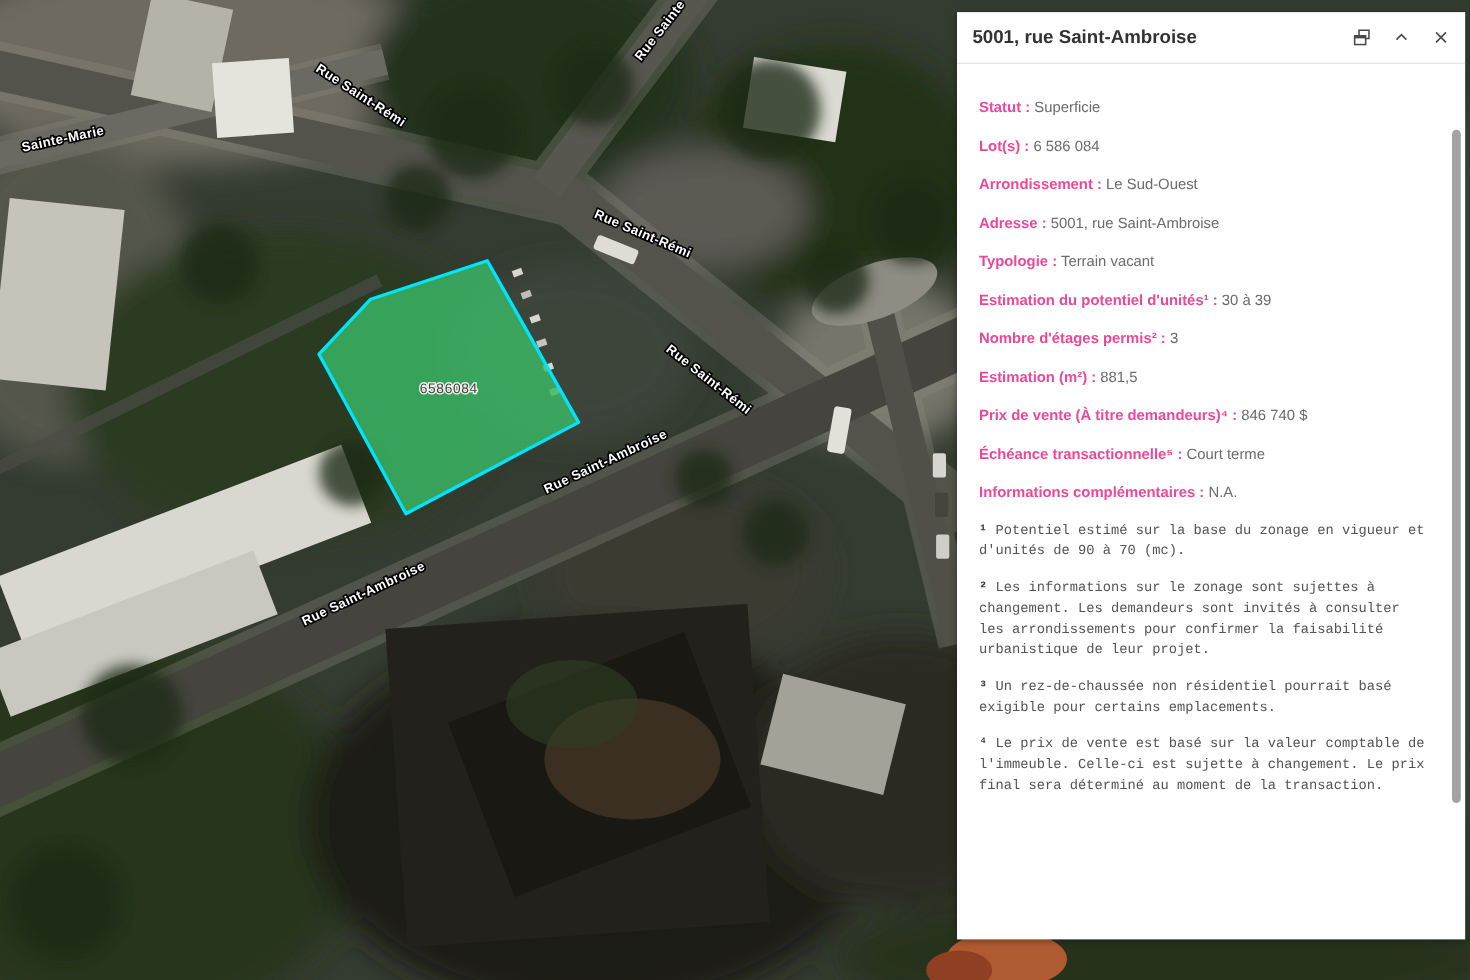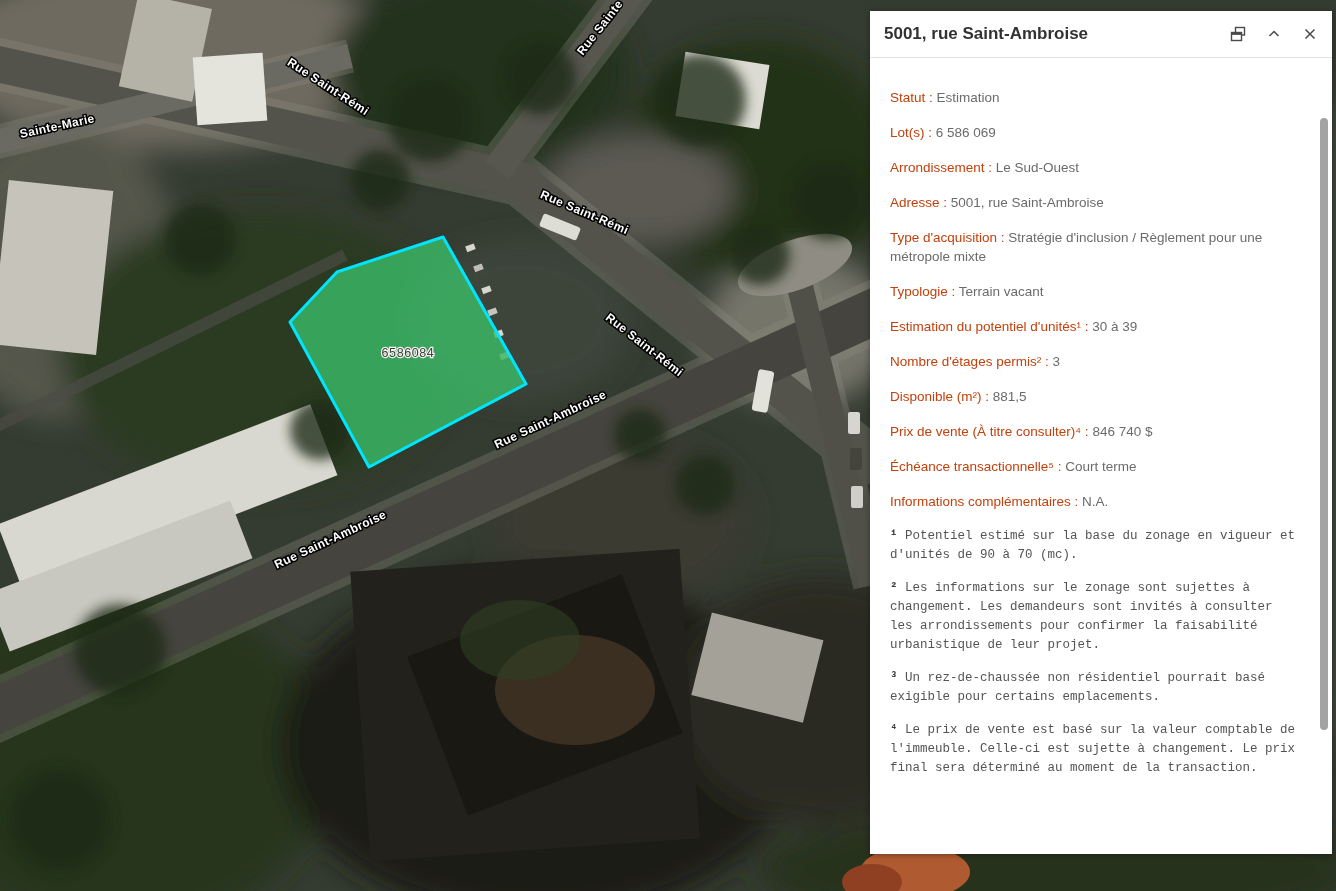--- a/index.html
+++ b/index.html
@@ -20,21 +20,21 @@
   .popup-title{font-size:17px;font-weight:700;color:#323232;padding-left:14px;flex:1;
     white-space:nowrap;overflow:hidden;}
   .hdr-btn{width:36px;height:46px;display:flex;align-items:center;justify-content:center;
     background:none;border:none;cursor:pointer;padding:0;}
   .popup-toolbar{height:55px;display:flex;align-items:center;border-bottom:1px solid #ececec;padding-left:12px;}
   .tb-btn{display:flex;align-items:center;gap:8px;background:none;border:none;cursor:pointer;
     padding:6px 9px;color:#4a4a4a;font-size:14px;font-family:inherit;}
   .tb-btn + .tb-btn{margin-left:6px;}
   .popup-content{position:relative;height:741px;overflow:hidden;padding:30px 34px 0 20px;box-sizing:border-box;}
   .field{font-size:13.5px;line-height:19px;margin-bottom:16px;color:#6b6b6b;}
-  .field b{color:#c2410c;font-weight:400;}
+  .field b{color:#ec4899;font-weight:700;}
   .footnotes{margin-top:6px;font-family:Liberation Mono, monospace;}
   .footnote{font-size:12.5px;line-height:19px;color:#545454;margin-bottom:14px;}
   .footnote b{font-weight:700;color:#3c3c3c;}
   .scroll-thumb{position:absolute;right:4px;top:107px;width:8px;height:612px;background:#a3a3a3;border-radius:4px;cursor:pointer;}
   .icon{display:block;}
 </style>
 </head>
 <body>
 
 <div class="stage">
@@ -165,40 +165,39 @@
       <button class="hdr-btn" style="margin-right:4px;">
         <svg class="icon" width="16" height="16" viewBox="0 0 16 16">
           <path d="M3.5 3.5 L12.5 12.5 M12.5 3.5 L3.5 12.5" stroke="#4a4a4a" stroke-width="1.5"></path>
         </svg>
       </button>
     </div>
 
 
     <div class="popup-content">
       <div id="fields">
-  <div class="field"><b>Statut :</b> <span>Estimation</span></div>
-
-  <div class="field"><b>Lot(s) :</b> <span>6 586 069</span></div>
+  <div class="field"><b>Statut :</b> <span>Superficie</span></div>
+
+  <div class="field"><b>Lot(s) :</b> <span>6 586 084</span></div>
 
   <div class="field"><b>Arrondissement :</b> <span>Le Sud-Ouest</span></div>
 
   <div class="field"><b>Adresse :</b> <span>5001, rue Saint-Ambroise</span></div>
 
-  <div class="field"><b>Type d'acquisition :</b> <span>Stratégie d'inclusion / Règlement pour une métropole mixte</span></div>
 
   <div class="field"><b>Typologie :</b> <span>Terrain vacant</span></div>
 
   <div class="field"><b>Estimation du potentiel d'unités¹ :</b> <span>30 à 39</span></div>
 
   <div class="field"><b>Nombre d'étages permis² :</b> <span>3</span></div>
 
 
-  <div class="field"><b>Disponible (m²) :</b> <span>881,5</span></div>
-
-  <div class="field"><b>Prix de vente (À titre consulter)⁴ :</b> <span>846 740 $</span></div>
+  <div class="field"><b>Estimation (m²) :</b> <span>881,5</span></div>
+
+  <div class="field"><b>Prix de vente (À titre demandeurs)⁴ :</b> <span>846 740 $</span></div>
 
   <div class="field"><b>Échéance transactionnelle⁵ :</b> <span>Court terme</span></div>
 
   <div class="field"><b>Informations complémentaires :</b> <span>N.A.</span></div>
 </div>
       <div id="footnotes" class="footnotes">
   <div class="footnote"><b>¹</b><span> Potentiel estimé sur la base du zonage en vigueur et d'unités de 90 à 70 (mc).</span></div>
 
   <div class="footnote"><b>²</b><span> Les informations sur le zonage sont sujettes à changement. Les demandeurs sont invités à consulter les arrondissements pour confirmer la faisabilité urbanistique de leur projet.</span></div>
 

